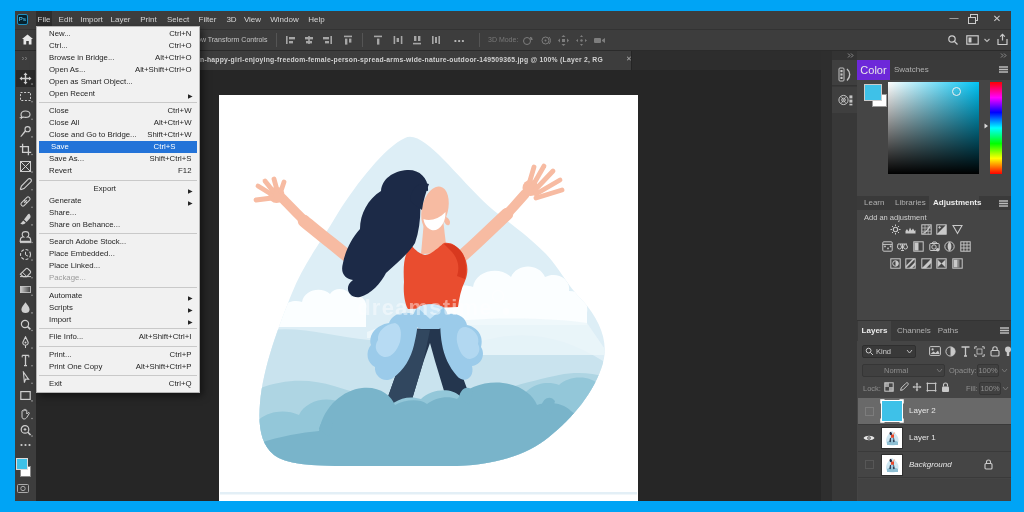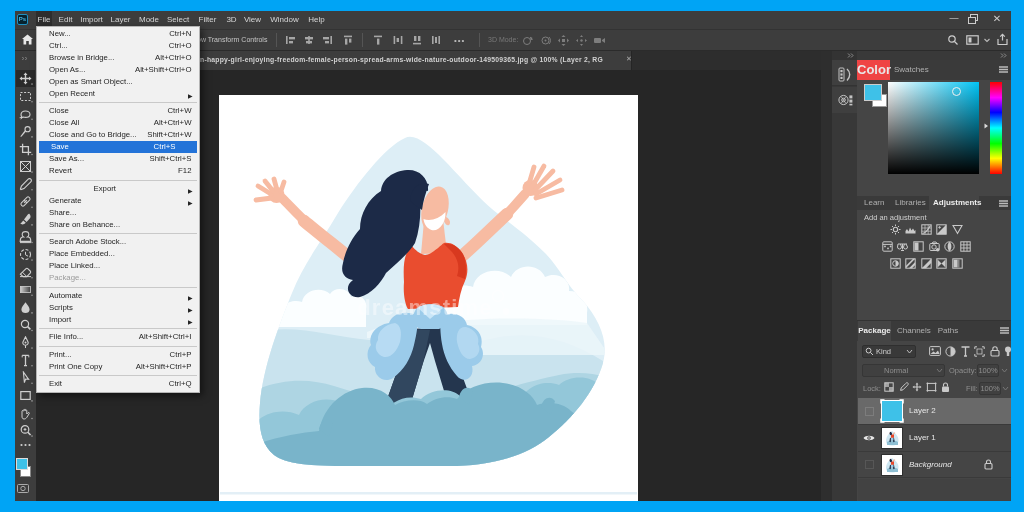--- a/index.html
+++ b/index.html
@@ -7,21 +7,21 @@
 .a svg{display:block;}
 </style></head><body>
 
 <div class="a" style="left:15px;top:11px;width:996px;height:490px;background:#262626;"></div>
 <div class="a" style="left:15px;top:11px;width:996px;height:18px;background:#3d3d3d;"></div>
 <div class="a" style="left:17px;top:14px;width:11px;height:11px;background:#06222e;border:1px solid #1f8fc0;border-radius:2px;color:#45b4e4;font-size:6px;font-weight:bold;text-align:center;line-height:9px;">Ps</div>
 <div class="a" style="left:36px;top:11px;width:16px;height:18px;background:#2e2e2e;color:#d6d6d6;font-size:8px;line-height:18px;text-align:center;">File</div>
 <div class="a" style="left:58px;top:11px;width:15px;height:18px;color:#d6d6d6;font-size:8px;line-height:18px;text-align:center;">Edit</div>
 <div class="a" style="left:80px;top:11px;width:23px;height:18px;color:#d6d6d6;font-size:8px;line-height:18px;text-align:center;">Import</div>
 <div class="a" style="left:110px;top:11px;width:21px;height:18px;color:#d6d6d6;font-size:8px;line-height:18px;text-align:center;">Layer</div>
-<div class="a" style="left:139px;top:11px;width:19px;height:18px;color:#d6d6d6;font-size:8px;line-height:18px;text-align:center;">Mode</div>
+<div class="a" style="left:139px;top:11px;width:19px;height:18px;color:#d6d6d6;font-size:8px;line-height:18px;text-align:center;">Print</div>
 <div class="a" style="left:166px;top:11px;width:24px;height:18px;color:#d6d6d6;font-size:8px;line-height:18px;text-align:center;">Select</div>
 <div class="a" style="left:197px;top:11px;width:21px;height:18px;color:#d6d6d6;font-size:8px;line-height:18px;text-align:center;">Filter</div>
 <div class="a" style="left:226px;top:11px;width:11px;height:18px;color:#d6d6d6;font-size:8px;line-height:18px;text-align:center;">3D</div>
 <div class="a" style="left:243px;top:11px;width:19px;height:18px;color:#d6d6d6;font-size:8px;line-height:18px;text-align:center;">View</div>
 <div class="a" style="left:269px;top:11px;width:31px;height:18px;color:#d6d6d6;font-size:8px;line-height:18px;text-align:center;">Window</div>
 <div class="a" style="left:307px;top:11px;width:19px;height:18px;color:#d6d6d6;font-size:8px;line-height:18px;text-align:center;">Help</div>
 <div class="a" style="left:946px;top:14px;width:16px;height:11px;color:#cccccc;font-size:9px;line-height:9px;text-align:center;">—</div>
 <div class="a" style="left:967px;top:13px;width:12px;height:12px;">
     <svg width="12" height="12">
       <rect x="3.5" y="1.5" width="7" height="6" fill="none" stroke="#ccc"></rect>
@@ -439,21 +439,21 @@
     </svg>
   </div>
 <div class="a" style="left:857px;top:51px;width:154px;height:450px;background:#454545;"></div>
 <div class="a" style="left:857px;top:51px;width:154px;height:9px;background:#393939;"></div>
 <div class="a" style="left:1000px;top:53px;width:8px;height:5px;">
     <svg width="8" height="5">
       <path d="M1 0.5 l2 2 -2 2 M4 0.5 l2 2 -2 2" fill="none" stroke="#999" stroke-width="0.9"></path>
     </svg>
   </div>
 <div class="a" style="left:857px;top:60px;width:154px;height:20px;background:#3a3a3a;"></div>
-<div class="a" style="left:857px;top:60px;width:33px;height:20px;background:#ef4444;color:#e8e8e8;font-size:13px;font-weight:bold;text-align:center;line-height:20px;">Color</div>
+<div class="a" style="left:857px;top:60px;width:33px;height:20px;background:#6d28d9;color:#e8e8e8;font-size:11px;font-weight:normal;text-align:center;line-height:20px;">Color</div>
 <div class="a" style="left:894px;top:60px;width:40px;height:20px;color:#b0b0b0;font-size:8px;line-height:20px;">Swatches</div>
 <div class="a" style="left:999px;top:66px;width:9px;height:7px;">
     <svg width="9" height="7">
       <path d="M0 1 H9 M0 3.5 H9 M0 6 H9" stroke="#bbb" stroke-width="1.4"></path>
     </svg>
   </div>
 <div class="a" style="left:872px;top:94px;width:15px;height:13px;background:#fff;border:1px solid #999;"></div>
 <div class="a" style="left:864px;top:84px;width:18px;height:17px;background:#3ec1e8;border:1px solid #ccc;"></div>
 <div class="a" style="left:888px;top:82px;width:91px;height:92px;background:linear-gradient(to bottom, rgba(0,0,0,0) 0%, #000 100%), linear-gradient(to right, #fff 0%, #00c3f4 100%);"></div>
 <div class="a" style="left:952px;top:87px;width:9px;height:9px;border:1.2px solid #f0f0f0;border-radius:50%;"></div>
@@ -576,21 +576,21 @@
   </div>
 <div class="a" style="left:951.9px;top:258px;width:11px;height:11px;">
     <svg width="11" height="11">
       <rect x="0.8" y="0.8" width="9.4" height="9.4" fill="none" stroke="#c9c9c9"></rect>
       <rect x="1.6" y="1.6" width="3.9" height="7.8" fill="#c9c9c9"></rect>
       <rect x="5.5" y="1.6" width="2" height="7.8" fill="#c9c9c9" opacity="0.5"></rect>
     </svg>
   </div>
 <div class="a" style="left:857px;top:320px;width:154px;height:181px;background:#454545;border-top:1px solid #333;"></div>
 <div class="a" style="left:857px;top:321px;width:154px;height:20px;background:#3a3a3a;"></div>
-<div class="a" style="left:858px;top:321px;width:33px;height:20px;background:#454545;color:#ececec;font-size:8px;font-weight:bold;text-align:center;line-height:20px;">Package</div>
+<div class="a" style="left:858px;top:321px;width:33px;height:20px;background:#454545;color:#ececec;font-size:8px;font-weight:bold;text-align:center;line-height:20px;">Layers</div>
 <div class="a" style="left:897px;top:321px;width:40px;height:20px;color:#b0b0b0;font-size:8px;line-height:20px;">Channels</div>
 <div class="a" style="left:930px;top:321px;width:36px;height:20px;color:#b0b0b0;font-size:8px;line-height:20px;text-align:center;">Paths</div>
 <div class="a" style="left:1000px;top:327px;width:9px;height:7px;">
     <svg width="9" height="7">
       <path d="M0 1 H9 M0 3.5 H9 M0 6 H9" stroke="#bbb" stroke-width="1.4"></path>
     </svg>
   </div>
 <div class="a" style="left:862px;top:345px;width:54px;height:13px;background:#393939;border:1px solid #2f2f2f;border-radius:2px;"></div>
 <div class="a" style="left:865px;top:347px;width:9px;height:9px;">
     <svg width="9" height="9">

